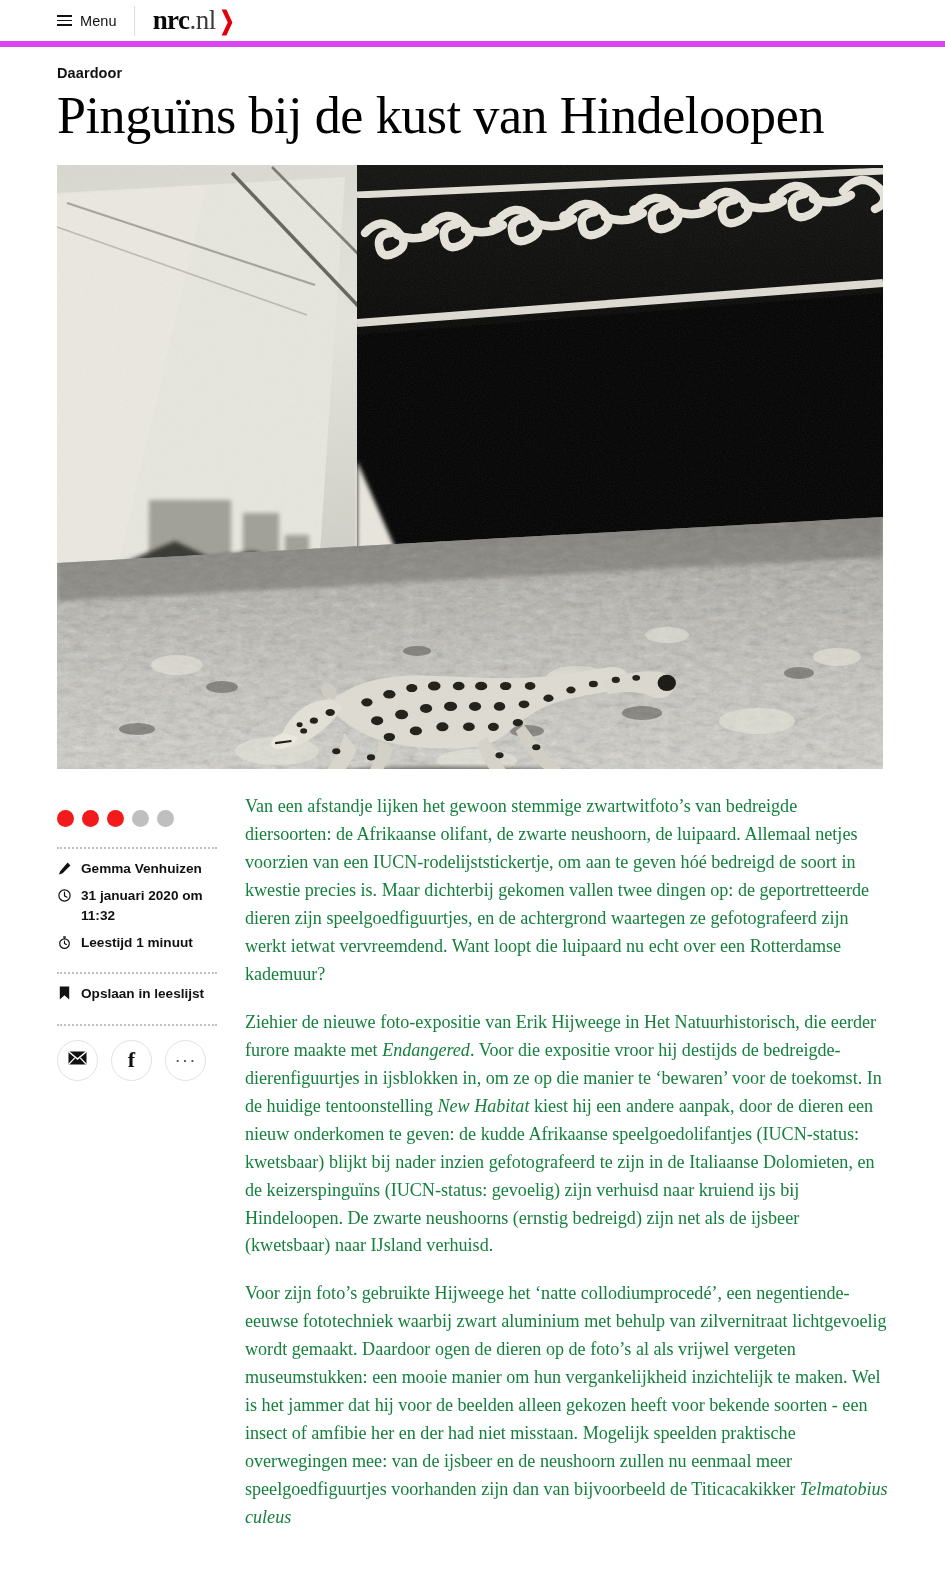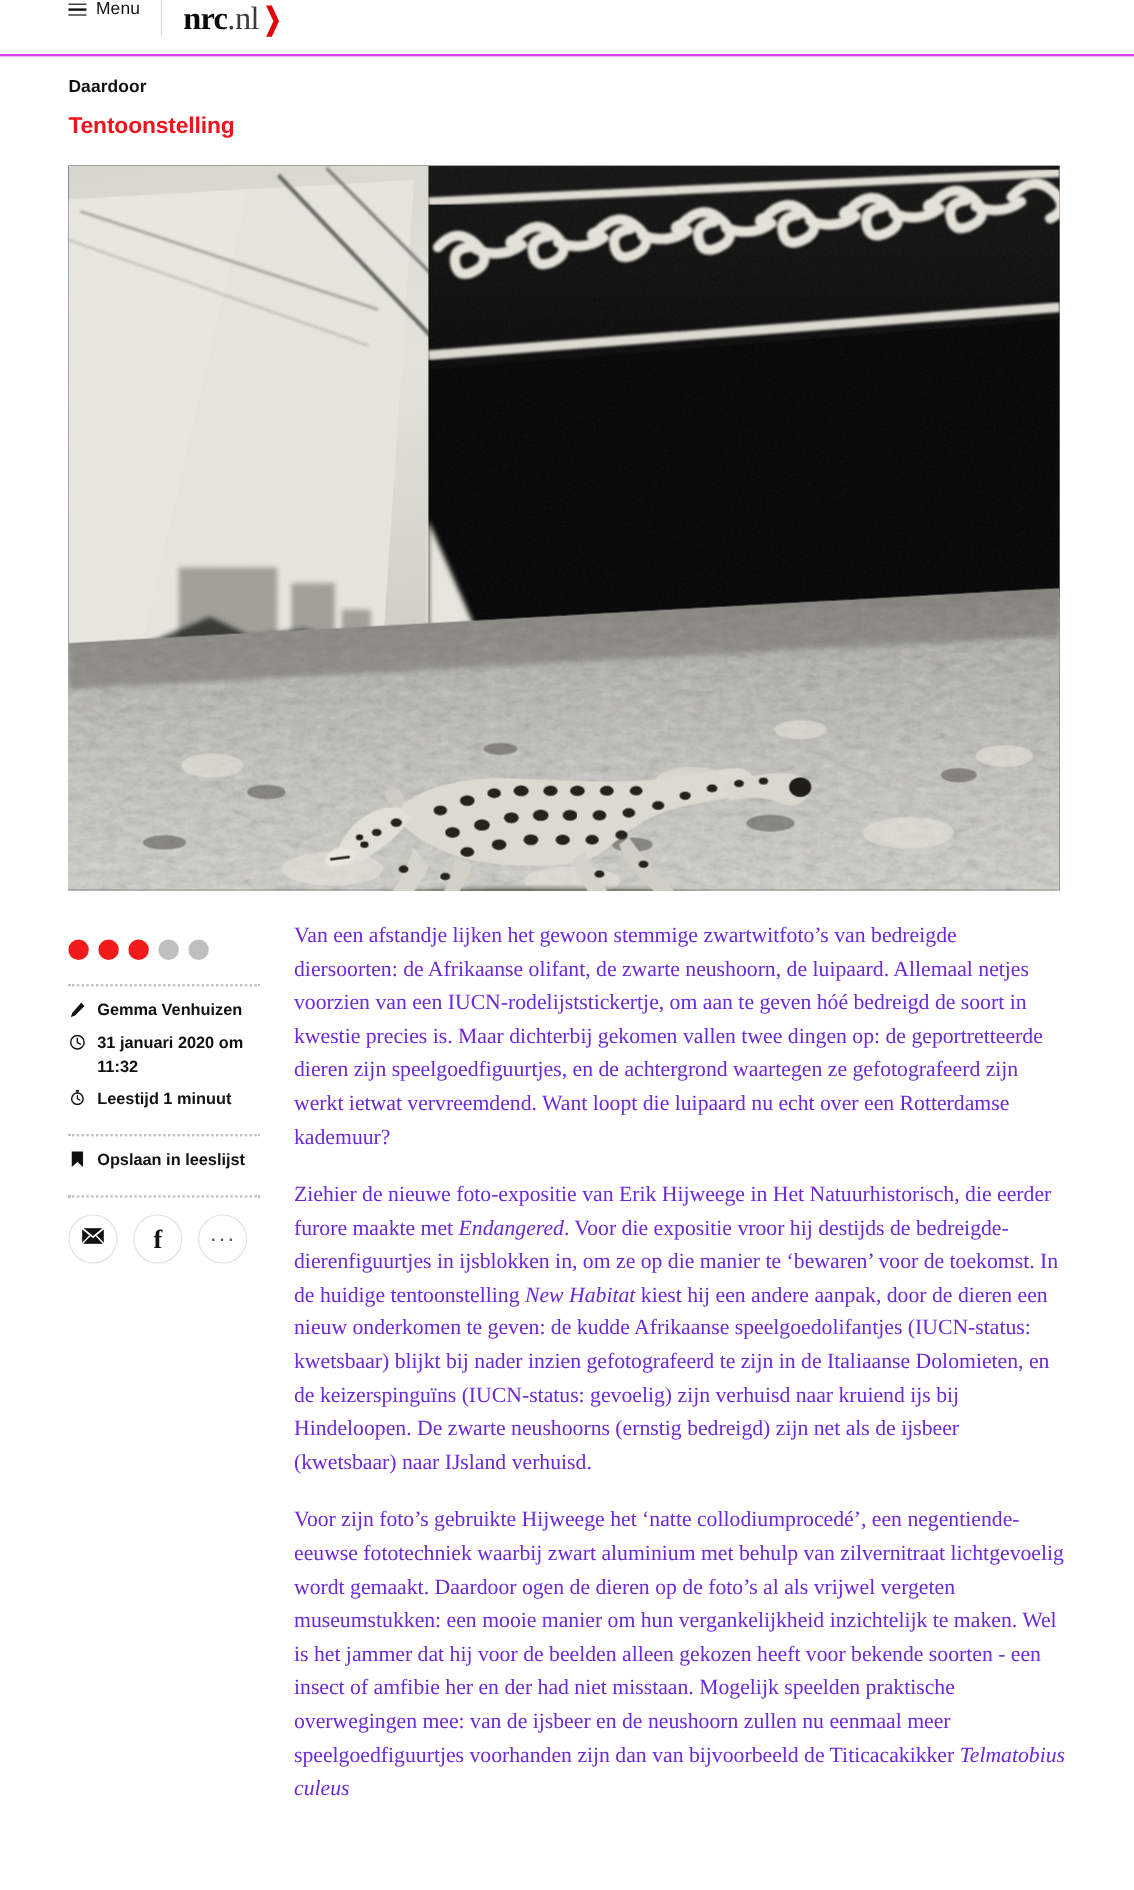--- a/index.html
+++ b/index.html
@@ -10,22 +10,22 @@
     background: #ffffff;
     font-family: "Liberation Sans", sans-serif;
     color: #111111;
     overflow: hidden;
   }
 
   
   .site-header {
     height: 47px;
     display: flex;
-    align-items: flex-start;
-    border-bottom: 2px solid #d946ef;
+    align-items: center;
+    border-bottom: 6px solid #d946ef;
     padding-left: 57px;
   }
   .menu-btn {
     display: flex;
     align-items: center;
     gap: 8px;
     cursor: pointer;
     padding-right: 17px;
   }
   .hamburger {
@@ -231,21 +231,21 @@
     line-height: .6;
     color: #555;
     letter-spacing: 1px;
   }
 
   
   .article p {
     font-family: "Liberation Serif", serif;
     font-size: 18.1px;
     line-height: 1.545;
-    color: #6d28d9;
+    color: #15803d;
     margin-bottom: 20px;
     text-align: left;
   }
   .article p i { font-style: italic; }
 </style>
 </head>
 <body>
 
 <header class="site-header">
   <div class="menu-btn">
@@ -261,21 +261,21 @@
     <span class="logo-nrc">nrc</span>
     <span class="logo-nl">.</span>
     <span class="logo-nl">nl</span>
     <span class="logo-arrow">❯</span>
   </a>
 </header>
 
 <div class="page">
 
   <div class="kicker">Daardoor</div>
-  <div class="subkicker">Tentoonstelling</div>
+  <h1 class="headline">Pinguïns bij de kust van Hindeloopen</h1>
 
   <figure class="hero">
     <svg viewBox="0 0 826 604" preserveAspectRatio="none">
       <defs>
         <linearGradient id="skyG" x1="0" y1="0" x2="0.35" y2="1">
           <stop offset="0%" stop-color="#d9d8d0"></stop>
           <stop offset="45%" stop-color="#e6e5dd"></stop>
           <stop offset="100%" stop-color="#cfcec5"></stop>
         </linearGradient>
         <linearGradient id="hullG" x1="0" y1="0" x2="0" y2="1">

